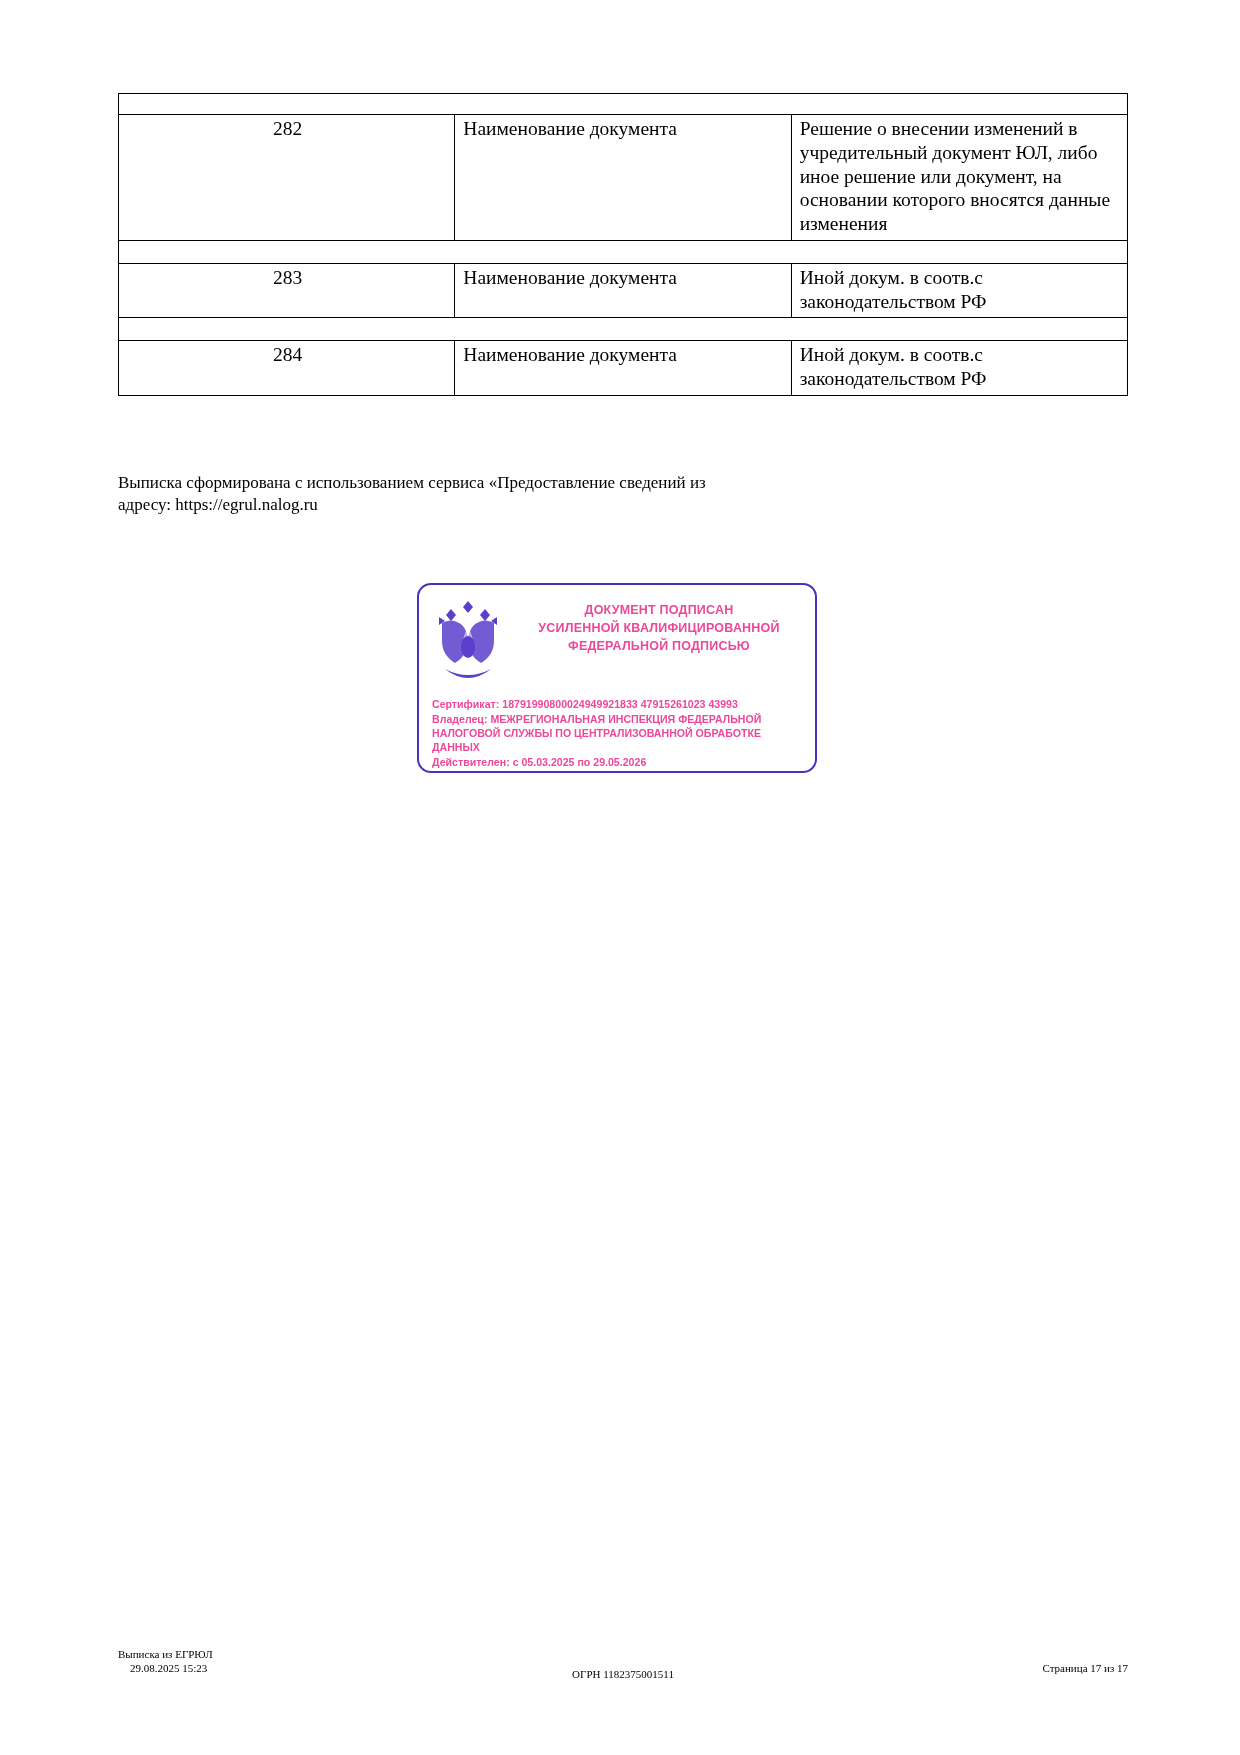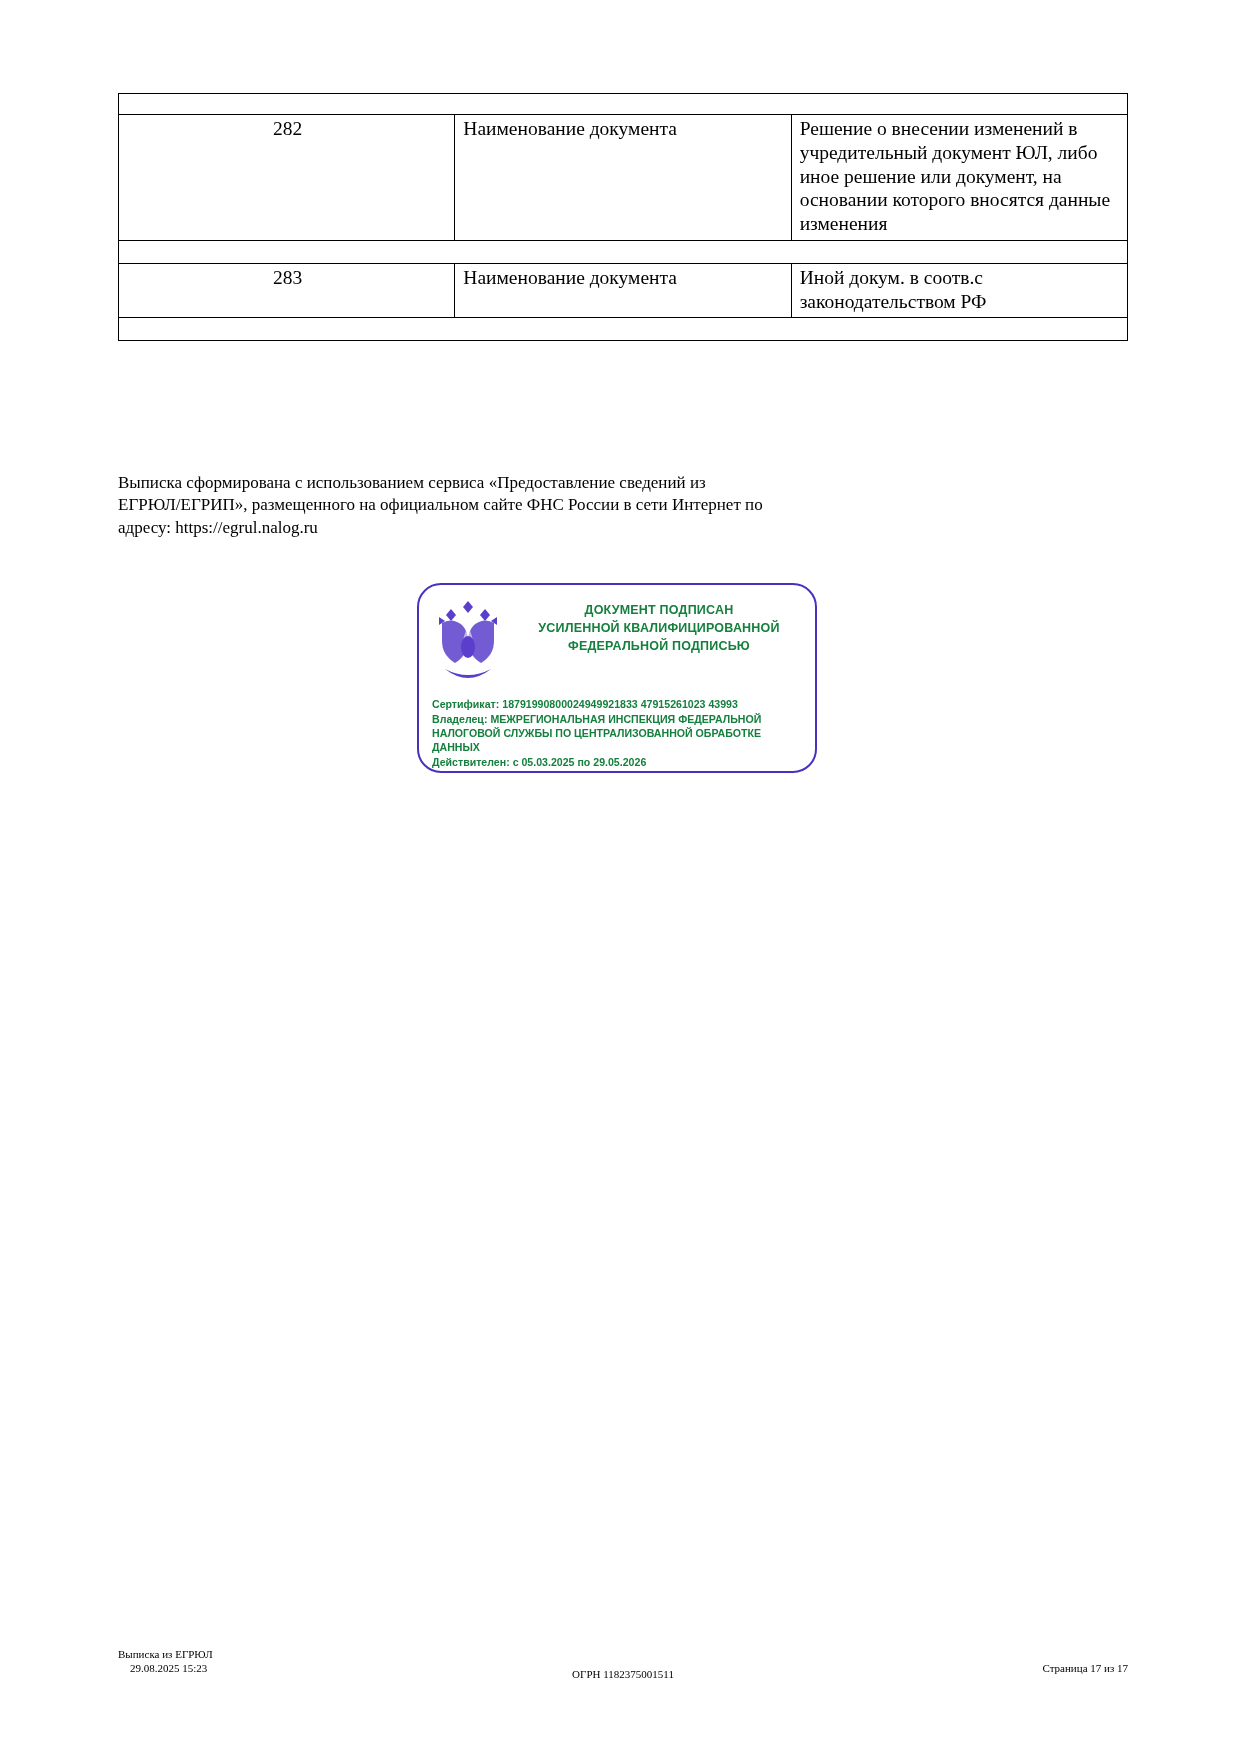--- a/index.html
+++ b/index.html
@@ -65,23 +65,23 @@
   }
 
   
   .stamp {
     position: absolute;
     left: 417px;
     top: 583px;
     width: 400px;
     height: 190px;
     border: 2px solid #4b2fbf;
-    border-radius: 24px;
+    border-radius: 14px;
     box-sizing: border-box;
-    color: #15803d;
+    color: #ec4899;
     font-family: "Liberation Sans", sans-serif;
   }
   .stamp-emblem {
     position: absolute;
     left: 10px;
     top: 12px;
     width: 78px;
     height: 92px;
   }
   .stamp-title {
@@ -147,26 +147,30 @@
         <td colspan="3"></td>
       </tr>
       <tr>
         <td class="col-num">283</td>
         <td class="col-label">Наименование документа</td>
         <td class="col-value">Иной докум. в соотв.с законодательством РФ</td>
       </tr>
       <tr class="spacer-row">
         <td colspan="3"></td>
       </tr>
+      <tr>
+        <td class="col-num">284</td>
+        <td class="col-label">Наименование документа</td>
+        <td class="col-value">Иной докум. в соотв.с законодательством РФ</td>
+      </tr>
     </tbody>
   </table>
 
   <div class="statement">
     <span class="line-just">Выписка сформирована с использованием сервиса «Предоставление сведений из</span>
-    <span class="line-just">ЕГРЮЛ/ЕГРИП», размещенного на официальном сайте ФНС России в сети Интернет по</span>
     <span class="line-just">адресу: https://egrul.nalog.ru</span>
   </div>
 
   <div class="stamp">
     <svg class="stamp-emblem" viewBox="0 0 78 92">
       <g fill="#5b3ecb">
         <path d="M39 4 L44 10 L39 16 L34 10 Z"></path>
         <path d="M22 12 L27 18 L22 24 L17 18 Z"></path>
         <path d="M56 12 L61 18 L56 24 L51 18 Z"></path>
         <path d="M13 26 q10 -6 20 2 q6 6 6 16 q0 14 -13 22 q-13 -8 -13 -22 q0 -12 0 -18 z" opacity="0.85"></path>

